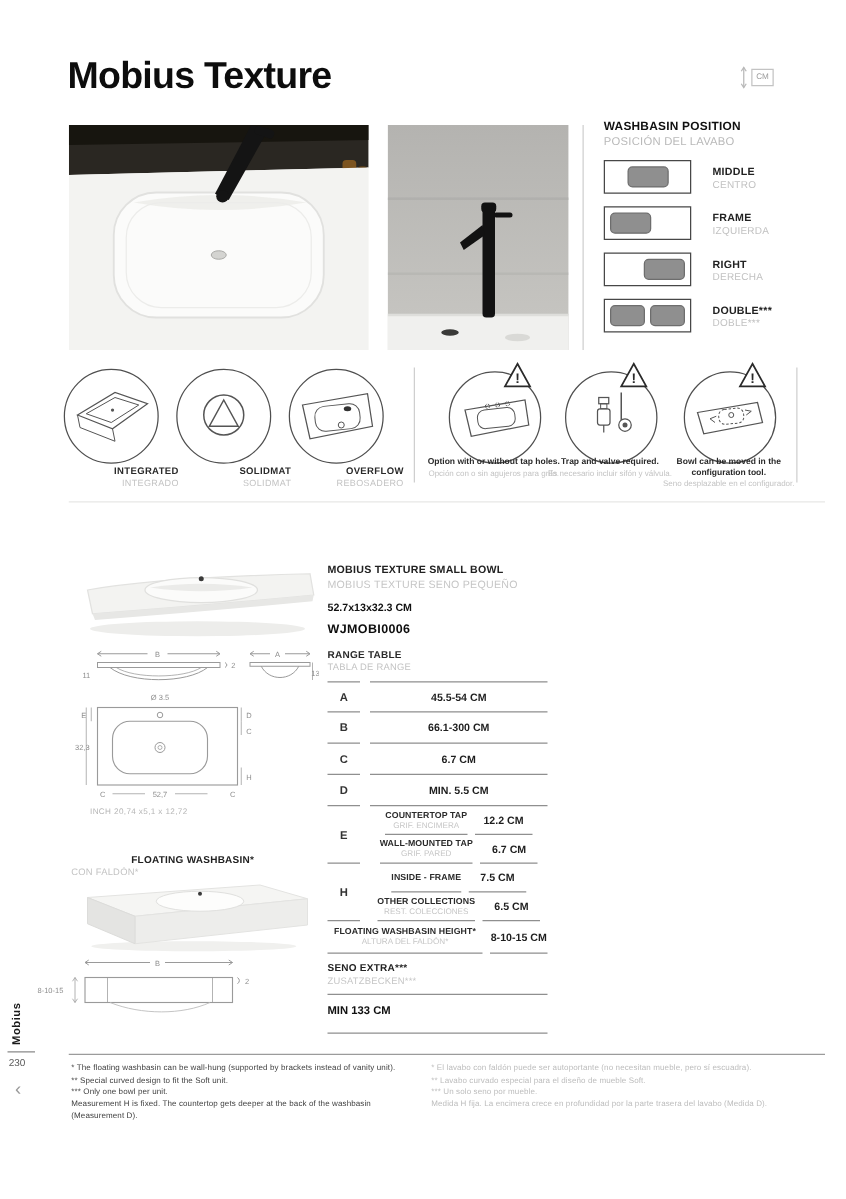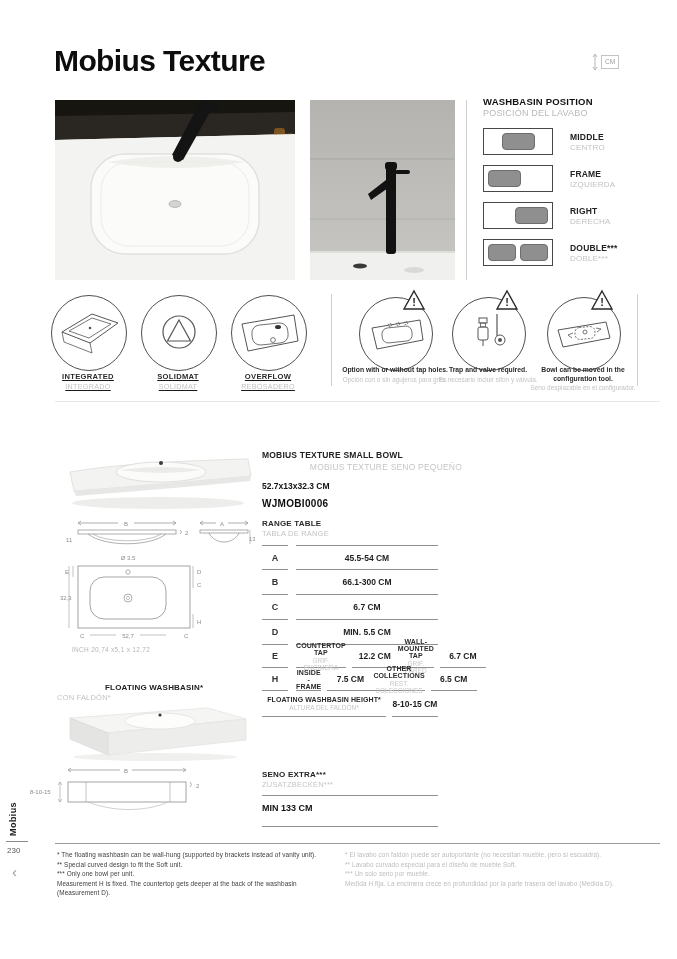--- a/index.html
+++ b/index.html
@@ -35,53 +35,53 @@
   .posbox.double{justify-content:space-between;}
   .prect{width:33px;height:17px;background:#8f8f8f;border:1px solid #6d6d6d;border-radius:4px;box-sizing:border-box;}
   .posbox.double .prect{width:28px;}
   .poslab .l1{font-size:8.5px;font-weight:800;color:#222;letter-spacing:.2px;}
   .poslab .l2{font-size:8px;color:#c2c2c2;margin-top:1px;letter-spacing:.2px;}
 
   
   .circ{border:1.3px solid #4f4f4f;border-radius:50%;background:#fff;}
   .fcirc{width:74px;height:74px;}
   .ncirc{width:72px;height:72px;}
-  .caplab{text-align:center;text-decoration:underline;}
+  .caplab{text-align:right;}
   .caplab .c1{font-size:7.6px;font-weight:800;letter-spacing:.3px;color:#2a2a2a;}
   .caplab .c2{font-size:7.2px;color:#c3c3c3;margin-top:1px;letter-spacing:.3px;}
   .ncap{text-align:center;line-height:8.5px;}
   .ncap .c1{font-size:6.8px;font-weight:800;color:#2a2a2a;}
   .ncap .c2{font-size:6.4px;color:#c3c3c3;margin-top:1px;}
   .warn{position:absolute;}
 
   .hr{height:1px;background:#e7e7e6;}
 
   
   #prodtext{left:262px;top:450px;width:200px;}
   #prodtext .n1{font-size:8.5px;font-weight:800;letter-spacing:.2px;color:#222;}
-  #prodtext .n2{font-size:8.5px;color:#c6c6c6;margin-top:2px;letter-spacing:.2px;text-align:right;}
+  #prodtext .n2{font-size:8.5px;color:#c6c6c6;margin-top:2px;letter-spacing:.2px;}
   #prodtext .dim{font-size:8.5px;font-weight:800;margin-top:9px;color:#111;}
   #prodtext .sku{font-size:10px;font-weight:800;margin-top:7px;letter-spacing:.3px;color:#0d0d0d;}
 
   .draw text{font-family:"Liberation Sans",sans-serif;}
   #inchnote{left:72px;top:646px;font-size:6.5px;color:#b5b5b5;letter-spacing:.3px;}
 
   
   #rtable{left:262px;top:519px;width:176px;}
   #rtable .t1{font-size:8px;font-weight:800;letter-spacing:.2px;color:#2a2a2a;}
   #rtable .t2{font-size:7.5px;color:#c3c3c3;margin-top:1px;letter-spacing:.2px;}
   .rrow{display:flex;}
   .kcell{width:26px;flex:none;display:flex;align-items:center;justify-content:center;
          font-size:9px;font-weight:800;color:#333;border-bottom:1px solid #8f8f8f;margin-right:8px;}
   .vwide{flex:1;display:flex;align-items:center;justify-content:center;
          font-size:8.5px;font-weight:800;color:#1e1e1e;border-bottom:1px solid #8f8f8f;}
   .rrow.simple{height:25px;}
   .rrow.first{margin-top:7px;}
   .rrow.first .kcell,.rrow.first .vwide{border-top:1px solid #8f8f8f;}
-  .gbody{flex:1;display:flex;flex-direction:row;align-items:center;}
+  .gbody{flex:1;display:flex;flex-direction:column;align-items:center;}
   .gsub{display:flex;height:23px;}
   .glabel{flex:1;display:flex;flex-direction:column;align-items:center;justify-content:center;
           border-bottom:1px solid #8f8f8f;margin-right:6px;text-align:center;}
   .gl1{font-size:7px;font-weight:800;color:#2a2a2a;letter-spacing:.1px;}
   .gl2{font-size:6.5px;color:#c6c6c6;margin-top:1px;}
   .gval{width:46px;flex:none;display:flex;align-items:center;justify-content:center;
         font-size:8.5px;font-weight:800;color:#1e1e1e;border-bottom:1px solid #8f8f8f;}
   .frow{display:flex;height:26px;justify-content:flex-end;}
   .flab{flex:1;display:flex;flex-direction:column;align-items:center;justify-content:center;
         border-bottom:1px solid #8f8f8f;margin-right:6px;text-align:center;}

